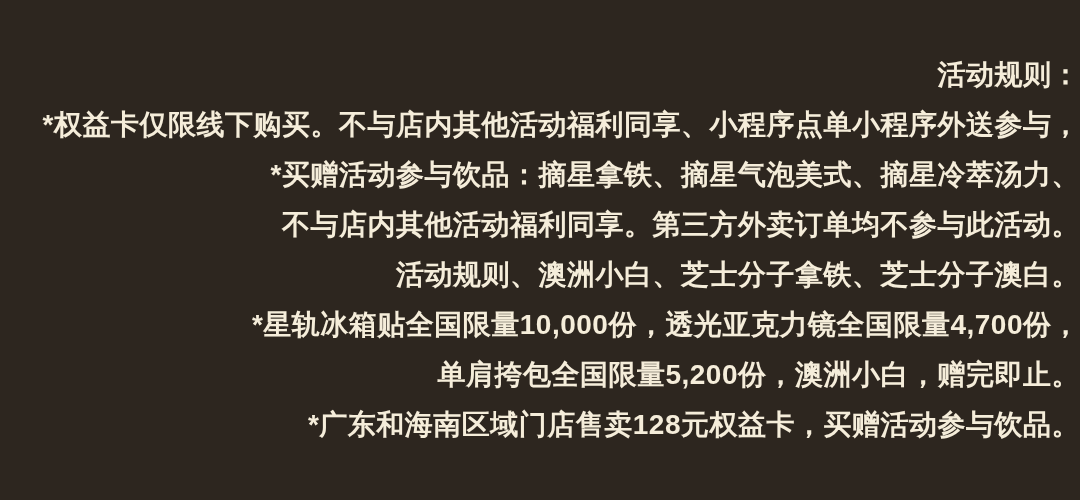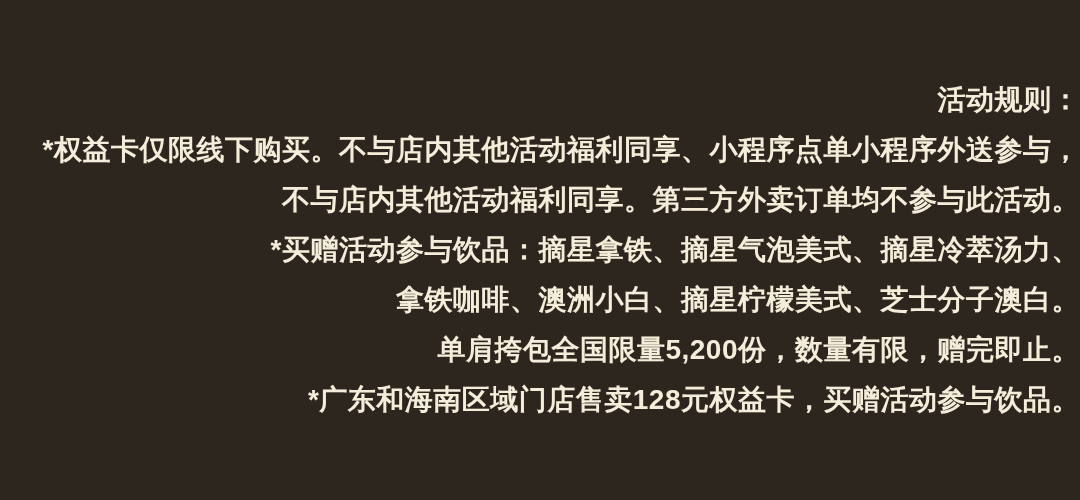--- a/index.html
+++ b/index.html
@@ -38,18 +38,19 @@
     white-space: nowrap;
     letter-spacing: 0.5px;
   }
 </style>
 </head>
 <body>
 
 <div class="rules-panel">
   <p class="line">活动规则：</p>
   <p class="line">*权益卡仅限线下购买。不与店内其他活动福利同享、小程序点单小程序外送参与，</p>
+  <p class="line">*买赠活动参与饮品：摘星拿铁、摘星气泡美式、摘星冷萃汤力、</p>
   <p class="line">不与店内其他活动福利同享。第三方外卖订单均不参与此活动。</p>
-  <p class="line">*买赠活动参与饮品：摘星拿铁、摘星气泡美式、摘星冷萃汤力、</p>
-  <p class="line">拿铁咖啡、澳洲小白、摘星柠檬美式、芝士分子澳白。</p>
-  <p class="line">单肩挎包全国限量5,200份，数量有限，赠完即止。</p>
+  <p class="line">活动规则、澳洲小白、芝士分子拿铁、芝士分子澳白。</p>
+  <p class="line">*星轨冰箱贴全国限量10,000份，透光亚克力镜全国限量4,700份，</p>
+  <p class="line">单肩挎包全国限量5,200份，澳洲小白，赠完即止。</p>
   <p class="line">*广东和海南区域门店售卖128元权益卡，买赠活动参与饮品。</p>
 </div>
 
 </body></html>

